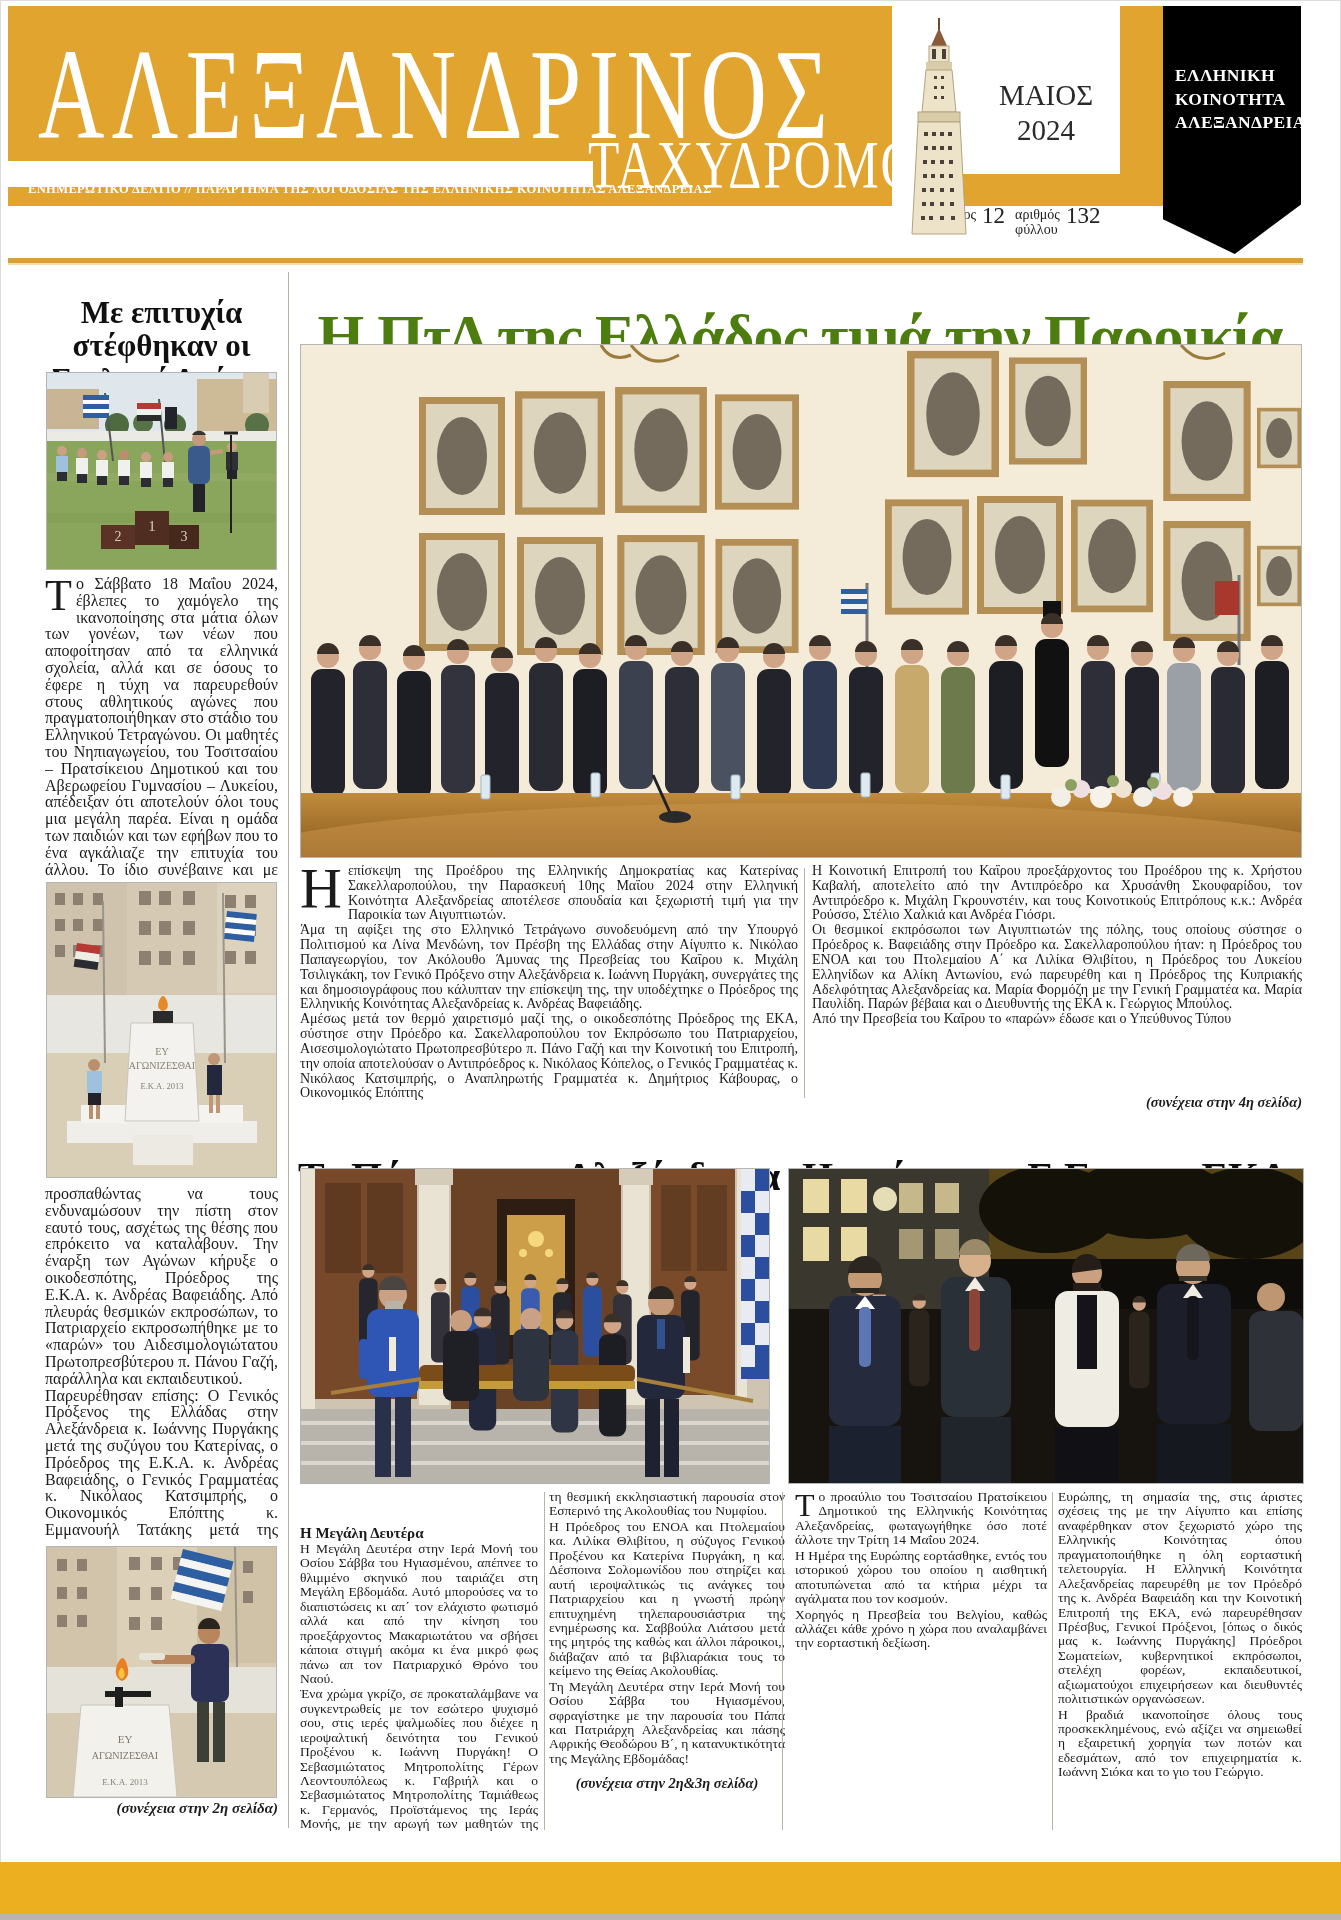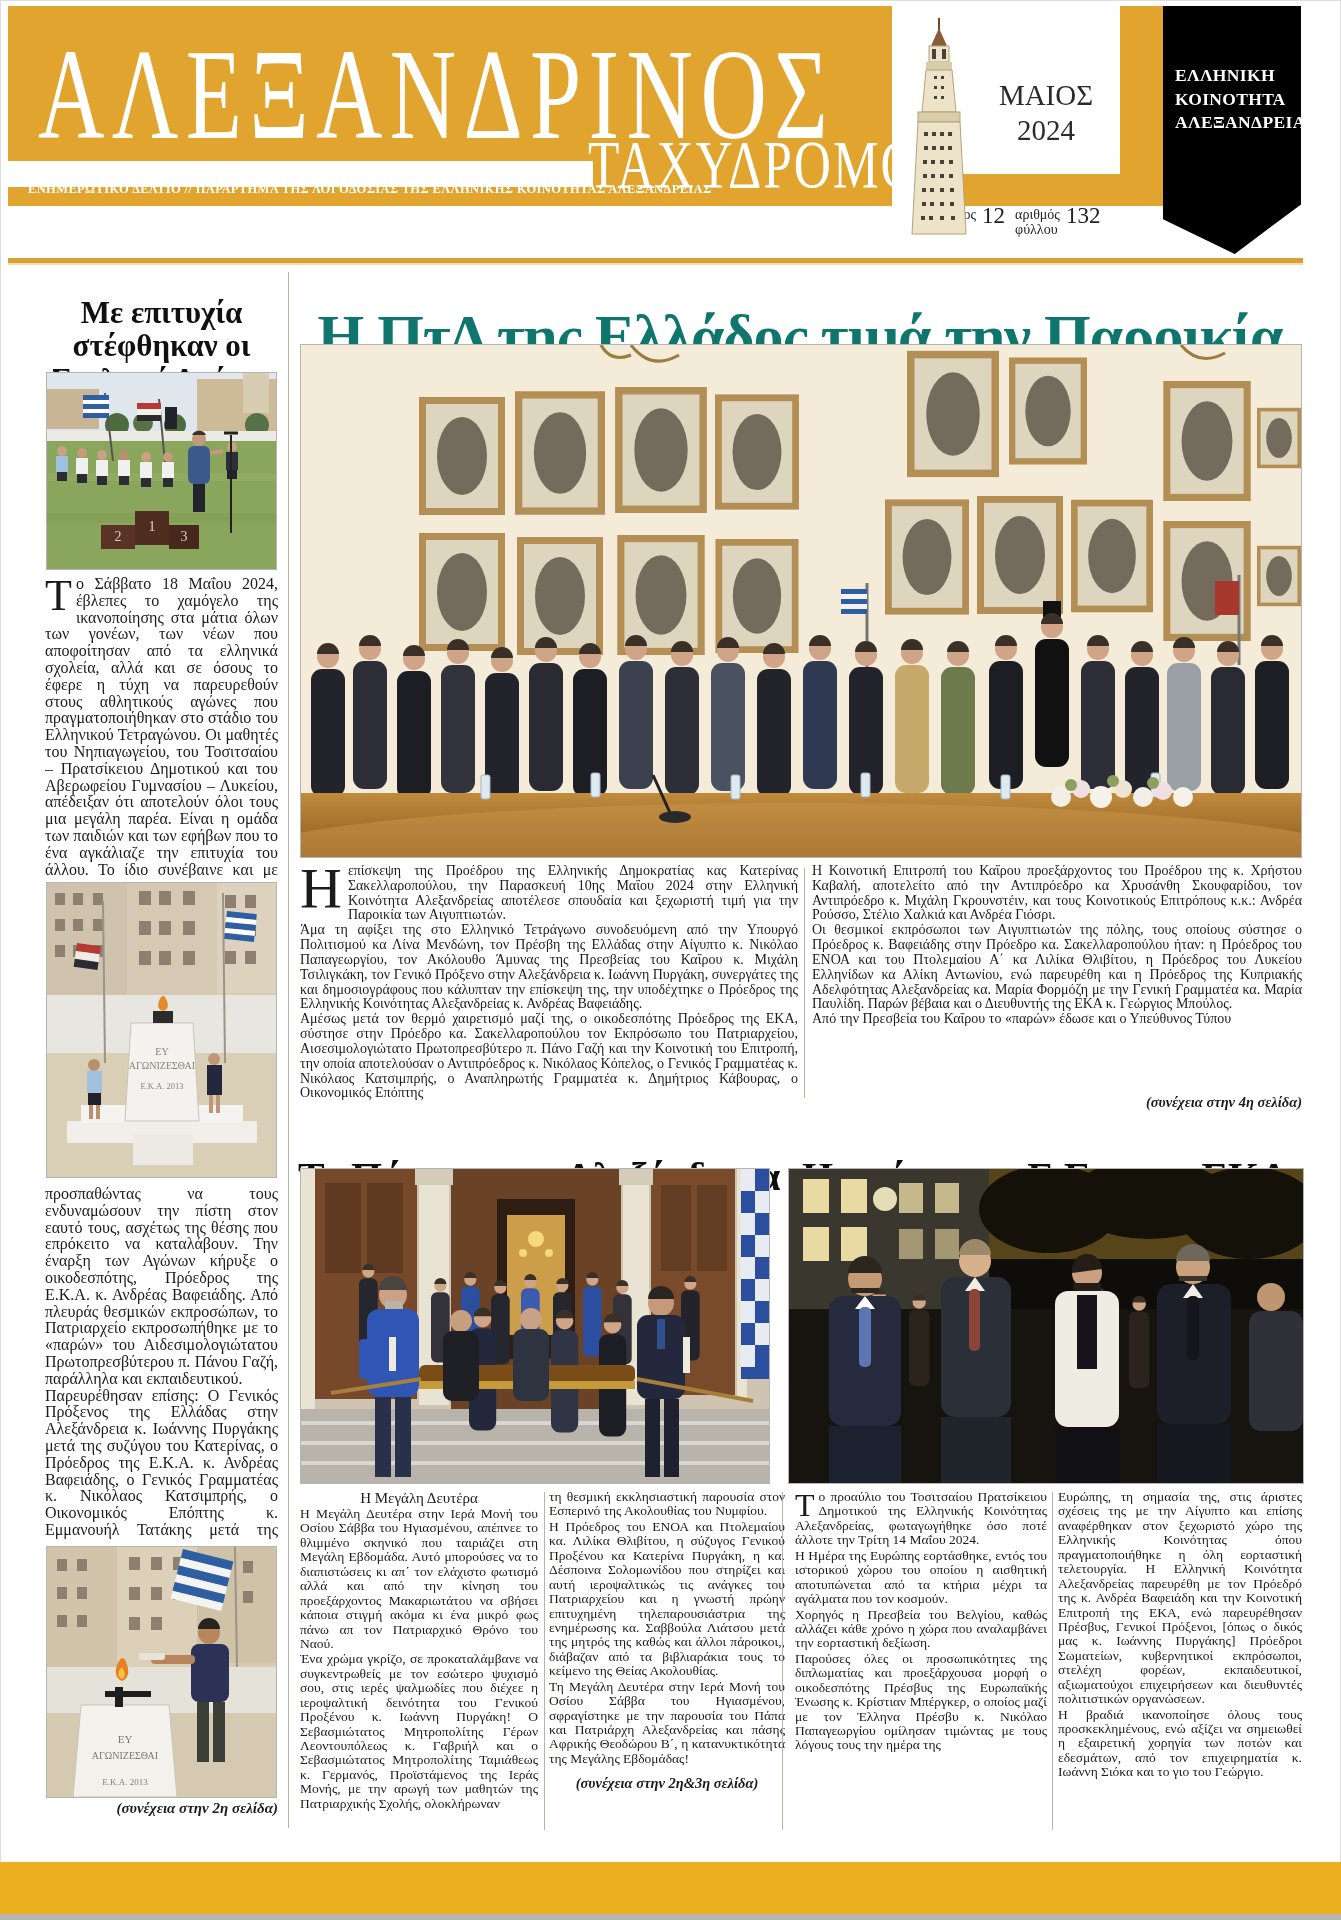--- a/index.html
+++ b/index.html
@@ -36,39 +36,39 @@
   .sb-photo3{left:46px;top:1546px;width:229px;height:250px;}
   .body-txt{text-align:justify;color:#1b1b1b;overflow:hidden;}
   .sb-txt{font-size:16px;line-height:1.05;}
   .sb-txt1{left:45px;top:576px;width:233px;height:302px;}
   .sb-txt2{left:45px;top:1186px;width:233px;height:354px;}
   .sb-cont{left:45px;top:1800px;width:233px;text-align:right;font-weight:bold;font-style:italic;font-size:15px;}
   p{margin:0;}
   .dc{float:left;font-size:44px;line-height:.78;padding:3px 4px 0 0;}
   
   .main-headline{left:295px;top:262px;width:1010px;height:76px;font-size:60px;font-weight:bold;
-                 text-align:center;letter-spacing:-1px;color:#0f766e;white-space:nowrap;}
+                 text-align:center;letter-spacing:-1px;color:#4d7c0f;white-space:nowrap;}
   .main-photo{left:300px;top:344px;width:1000px;height:512px;}
   .m-col{font-size:14px;line-height:1.06;}
   .m-col1{left:300px;top:864px;width:498px;height:240px;}
   .m-col2{left:812px;top:864px;width:490px;height:228px;}
   .m-dc{font-size:58px;line-height:.8;padding:2px 6px 0 0;}
   .m-cont{left:812px;top:1094px;width:490px;text-align:right;font-weight:bold;font-style:italic;font-size:14.5px;}
   
   .sub-head{top:1120px;height:50px;font-size:40px;font-weight:bold;text-align:center;color:#0d0d0d;white-space:nowrap;}
   .sh1{left:298px;width:472px;}
   .sh2{left:788px;width:514px;}
   .easter-photo{left:300px;top:1168px;width:468px;height:314px;}
   .eu-photo{left:788px;top:1168px;width:514px;height:314px;}
   .l-col{font-size:13.5px;line-height:1.07;}
   .e-col1{left:300px;top:1490px;width:238px;height:342px;}
   .e-col2{left:549px;top:1490px;width:236px;height:342px;}
   .u-col1{left:795px;top:1490px;width:252px;height:342px;}
   .u-col2{left:1058px;top:1490px;width:244px;height:342px;}
-  .e-subhead{font-weight:normal;font-size:15px;margin-bottom:1px;text-align:center;}
+  .e-subhead{font-weight:bold;font-size:15px;margin-bottom:1px;text-align:left;margin-top:35px;}
   .e-cont{margin-top:10px;text-align:center;font-weight:bold;font-style:italic;font-size:14.5px;}
   .u-dc{font-size:32px;line-height:.82;padding:2px 4px 0 0;}
   .l-col p{margin-bottom:1px;}
   
   .bottom-bar{left:0;top:1862px;width:1341px;height:52px;background:#EBAF1F;}
   .bottom-strip{left:0;top:1914px;width:1341px;height:6px;background:#b7b5b0;}
   svg{display:block;}
 </style>
 </head>
 <body>
@@ -746,21 +746,20 @@
           <circle cx="482" cy="128" r="14" fill="#bf9672"></circle>
           <rect x="460" y="142" width="54" height="120" rx="12" fill="#2e3138"></rect>
         </g>
       </svg>
     </div>
 
     <div class="abs body-txt l-col u-col1">
       <p><span class="dc u-dc">Τ</span><span>ο προαύλιο του Τοσιτσαίου Πρατσίκειου Δημοτικού της Ελληνικής Κοινότητας Αλεξανδρείας, φωταγωγήθηκε όσο ποτέ άλλοτε την Τρίτη 14 Μαΐου 2024.</span></p>
       <p>Η Ημέρα της Ευρώπης εορτάσθηκε, εντός του ιστορικού χώρου του οποίου η αισθητική αποτυπώνεται από τα κτήρια μέχρι τα αγάλματα που τον κοσμούν.</p>
       <p>Χορηγός η Πρεσβεία του Βελγίου, καθώς αλλάζει κάθε χρόνο η χώρα που αναλαμβάνει την εορταστική δεξίωση.</p>
-      <p>Παρούσες όλες οι προσωπικότητες της διπλωματίας και προεξάρχουσα μορφή ο οικοδεσπότης Πρέσβυς της Ευρωπαϊκής Ένωσης κ. Κρίστιαν Μπέργκερ, ο οποίος μαζί με τον Έλληνα Πρέσβυ κ. Νικόλαο Παπαγεωργίου ομίλησαν τιμώντας με τους  λόγους τους την ημέρα της</p>
     </div>
     <div class="abs vrule" style="left:1052px;top:1492px;height:338px;"></div>
     <div class="abs body-txt l-col u-col2">
       <p>Ευρώπης, τη σημασία της, στις άριστες σχέσεις της με την Αίγυπτο και επίσης αναφέρθηκαν στον ξεχωριστό χώρο της Ελληνικής Κοινότητας όπου πραγματοποιήθηκε η όλη εορταστική τελετουργία. Η Ελληνική Κοινότητα Αλεξανδρείας παρευρέθη με τον Πρόεδρό της κ. Ανδρέα Βαφειάδη και την Κοινοτική Επιτροπή της ΕΚΑ, ενώ παρευρέθησαν Πρέσβυς, Γενικοί Πρόξενοι, [όπως ο δικός μας κ. Ιωάννης Πυργάκης] Πρόεδροι Σωματείων, κυβερνητικοί εκπρόσωποι, στελέχη φορέων, εκπαιδευτικοί, αξιωματούχοι επιχειρήσεων και διευθυντές πολιτιστικών οργανώσεων.</p>
       <p>Η βραδιά ικανοποίησε όλους τους προσκεκλημένους, ενώ αξίζει να σημειωθεί η εξαιρετική χορηγία των ποτών και εδεσμάτων, από τον επιχειρηματία κ. Ιωάννη Σιόκα και το γιο του Γεώργιο.</p>
     </div>
   </section>
 
   <footer>
     <div class="abs bottom-bar"></div>

